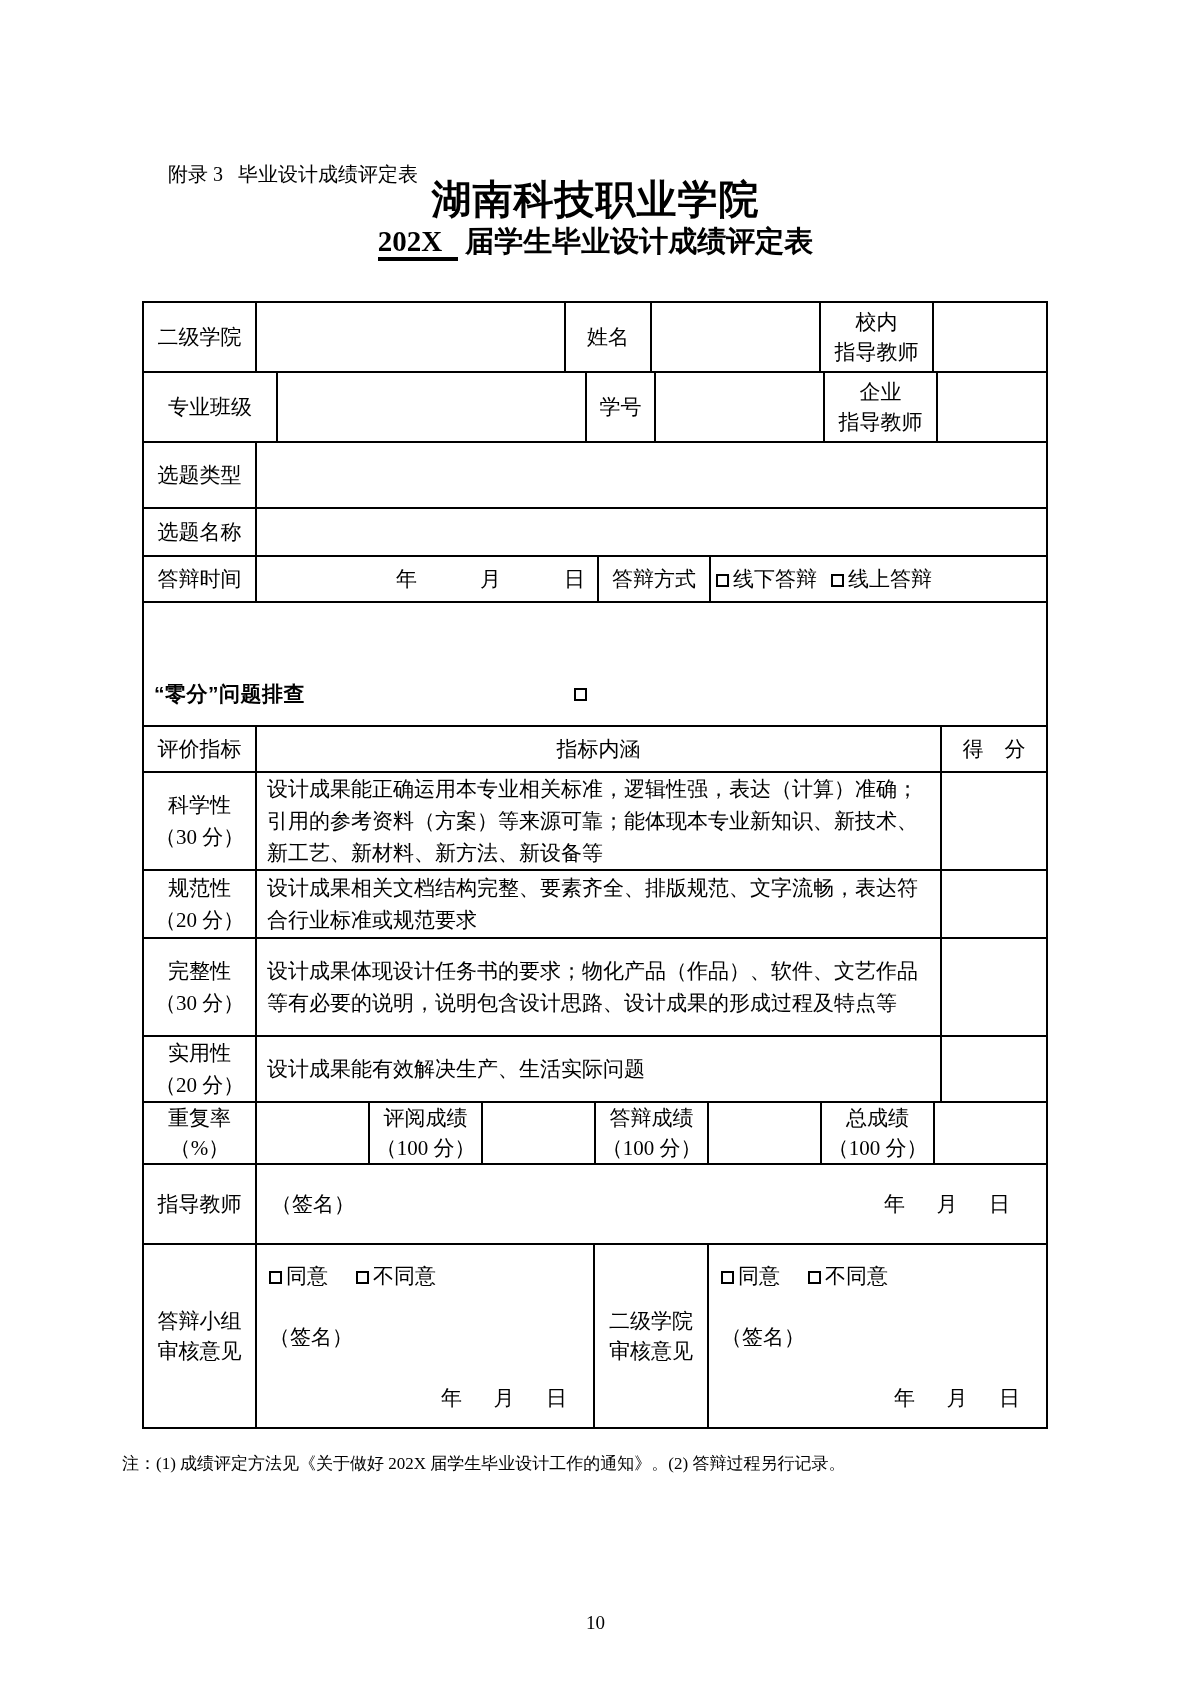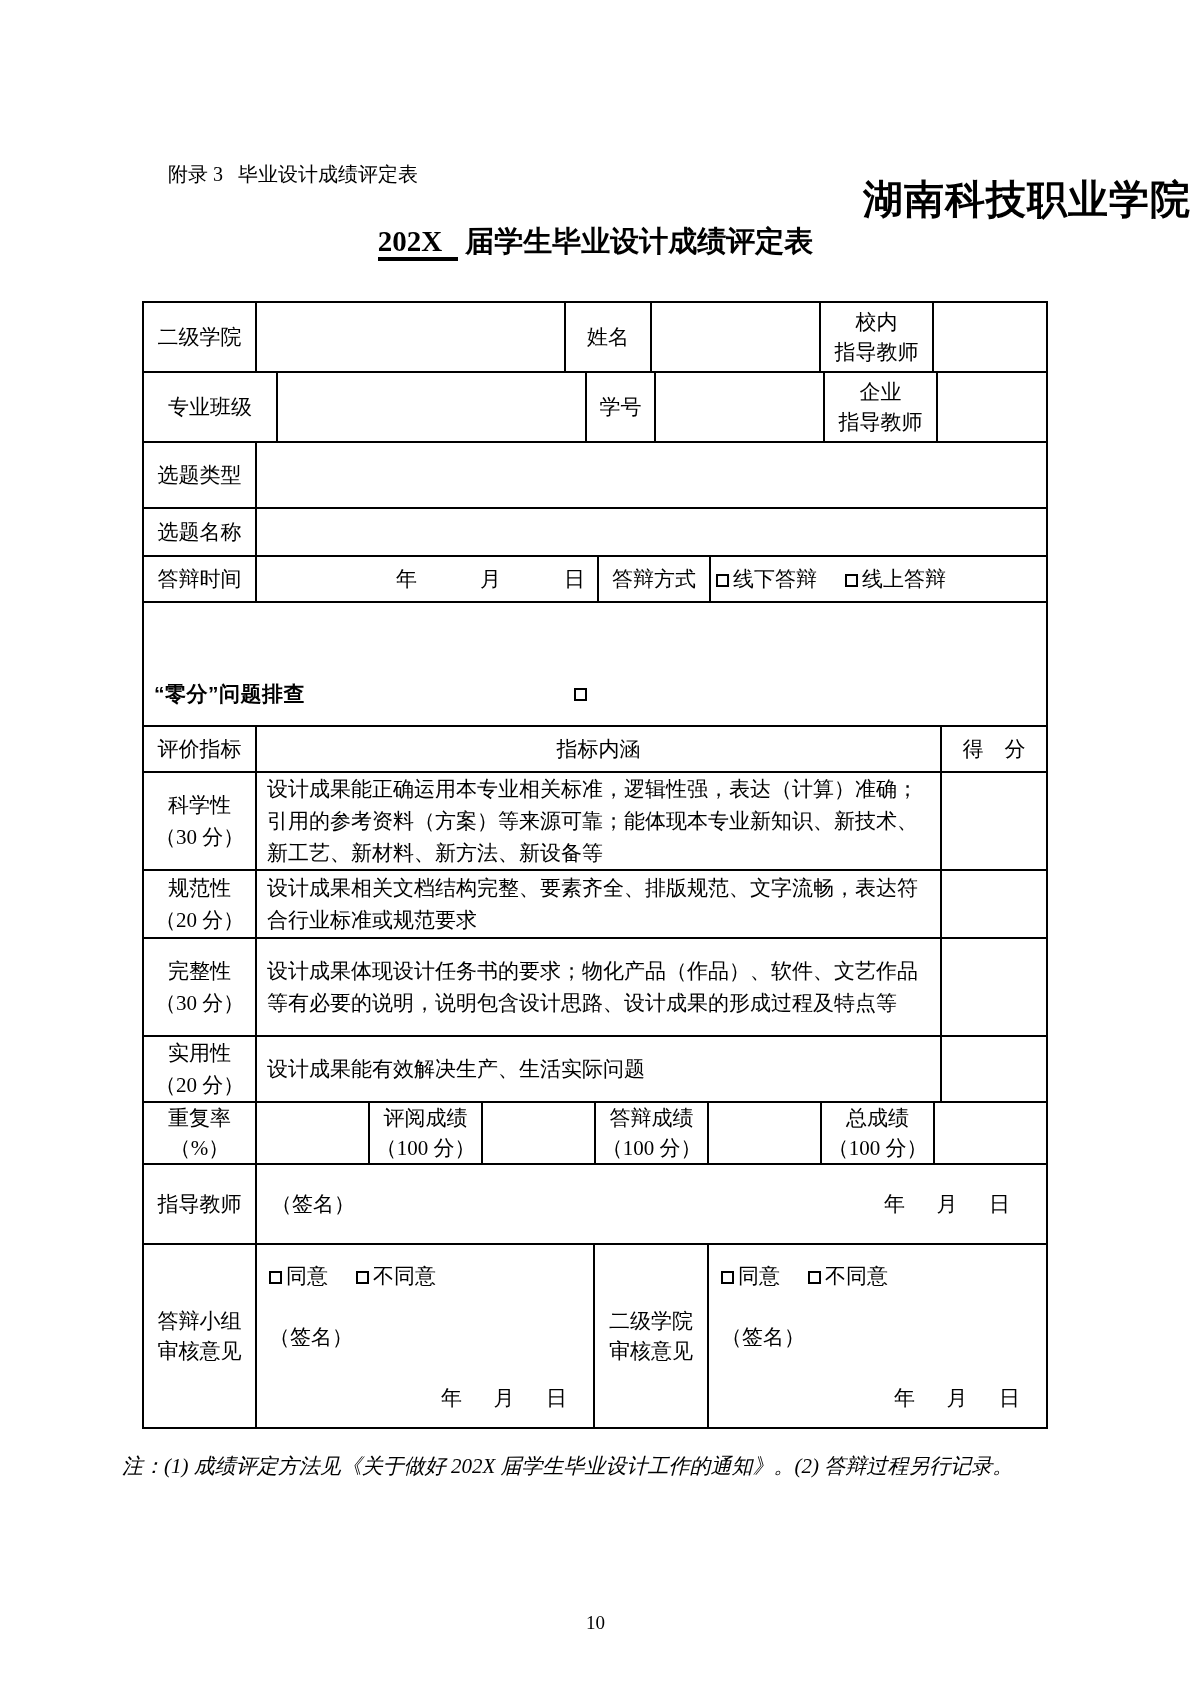--- a/index.html
+++ b/index.html
@@ -12,21 +12,21 @@
     color: #000;
     font-family: "Liberation Serif", "DejaVu Serif", serif;
     overflow: hidden;
   }
   .appendix {
     position: absolute; left: 168px; top: 138px;
     font-size: 20px; white-space: pre; margin-top: 23px;
   }
   .title1 {
     position: absolute; left: 0; top: 172px; width: 100%;
-    text-align: right; font-size: 40px; font-weight: bold;
+    text-align: center; font-size: 40px; font-weight: bold;
     letter-spacing: 1px;
   }
   .title2 {
     position: absolute; left: 0; top: 222px; width: 100%;
     text-align: center; font-size: 29px; font-weight: bold;
   }
   .title2 .u {
     border-bottom: 4px solid #000;
     padding-right: 16px;
   }
@@ -65,21 +65,21 @@
   .twoline { line-height: 30px; }
   
   .signrow-cell { padding: 0 36px 0 14px; }
   .approve-box {
     flex-direction: column; align-items: stretch; justify-content: space-between;
     text-align: left; padding: 16px 12px 14px 12px;
   }
   .approve-date { text-align: right; padding-right: 14px; }
   .note {
     position: absolute; left: 122px; top: 1452px; width: 960px;
-    font-size: 21px; white-space: pre-wrap; font-style: italic;
+    font-size: 17px; white-space: pre-wrap;
   }
   .pagenum {
     position: absolute; left: 0; top: 1612px; width: 100%;
     text-align: center; font-size: 19px;
   }
 </style>
 </head>
 <body>
 
 <div class="page">
@@ -123,21 +123,21 @@
     <div class="row" style="height:48px">
       <div class="cell" style="width:113px">选题名称</div>
       <div class="cell" style="flex:1"></div>
     </div>
 
     <div class="row" style="height:46px">
       <div class="cell" style="width:113px">答辩时间</div>
       <div class="cell rgt" style="width:342px; padding-right:12px">年            月            日</div>
       <div class="cell" style="width:112px">答辩方式</div>
       <div class="cell lft" style="flex:1; padding-left:5px">
-        <span class="opt" style="margin-right:28px"><span class="cb"></span><span>线下答辩</span></span>
+        <span class="opt" style="margin-right:14px"><span class="cb"></span><span>线下答辩</span></span>
         <span class="opt"><span class="cb"></span><span>线上答辩</span></span>
       </div>
     </div>
 
     <div class="row" style="height:124px">
       <div class="cell lft zero" style="flex:1">
         <div class="zero-col" style="width:420px">
           <div class="zero-head">“零分”问题排查</div>
           
           

